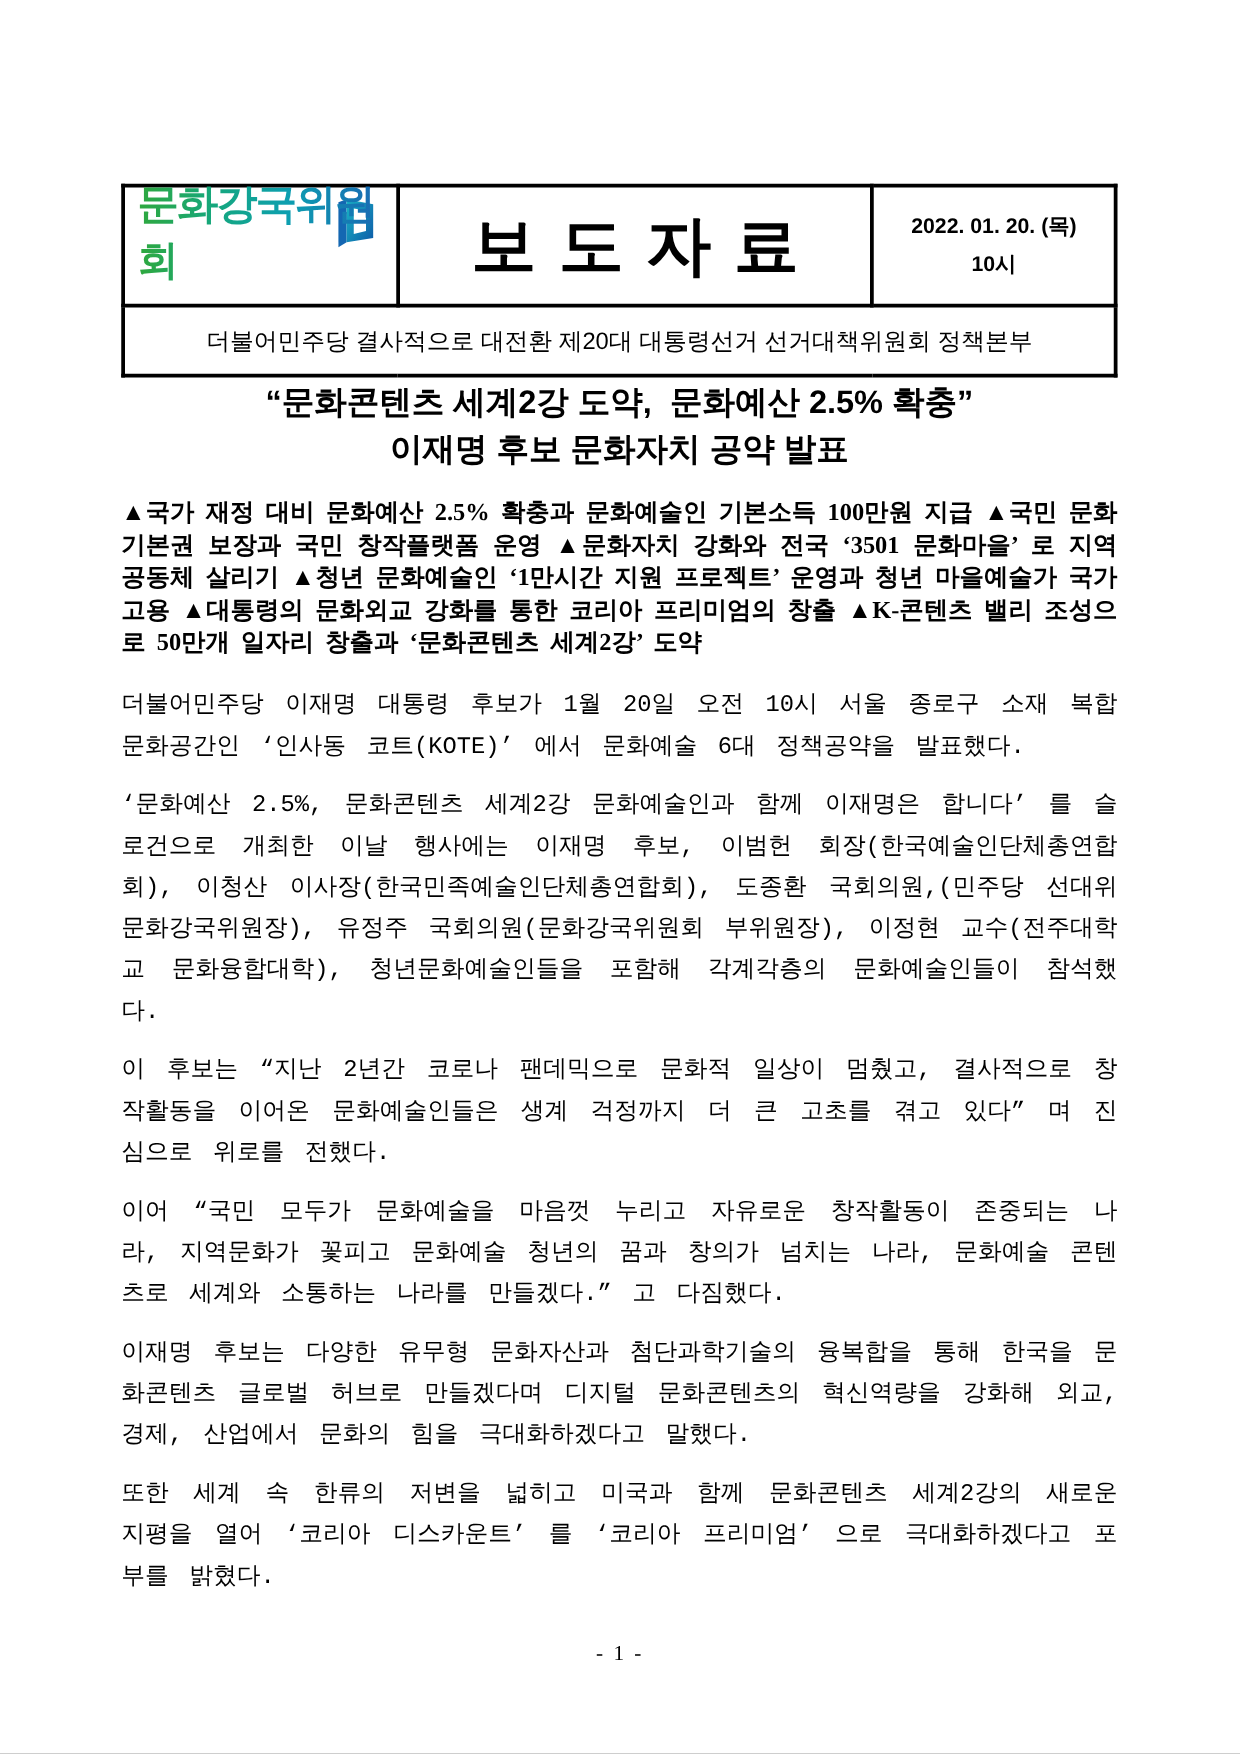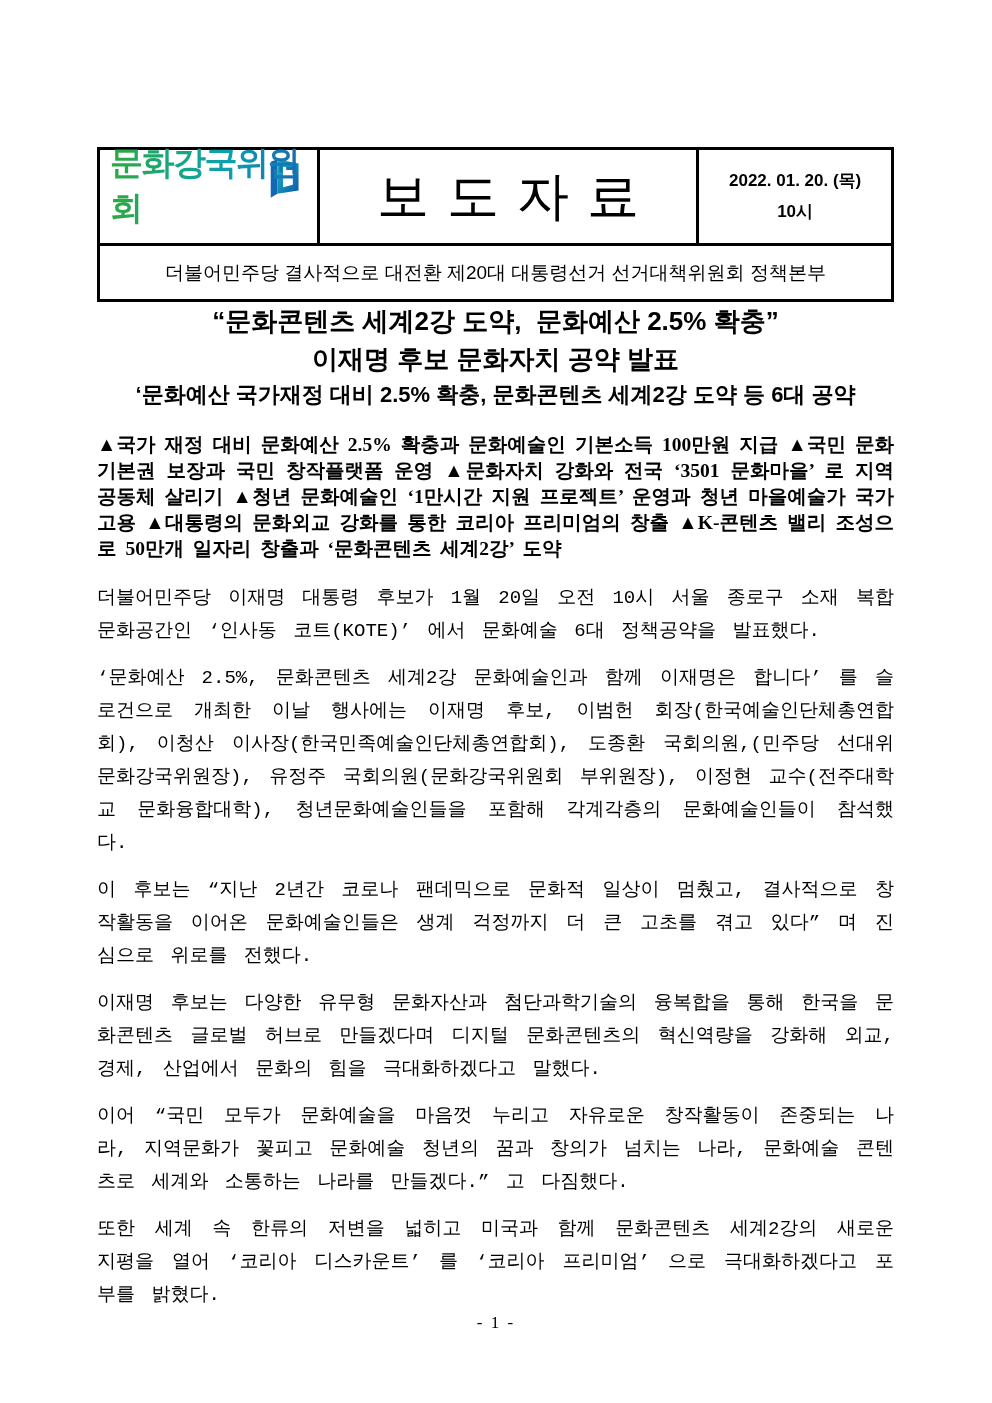--- a/index.html
+++ b/index.html
@@ -59,21 +59,21 @@
     position: absolute;
     top: 8px;
     right: 16px;
     width: 36px;
     height: 42px;
   }
 
   .doctype-cell-inner { text-align: center; }
   .doctype-text {
     font-family: "Liberation Sans", "DejaVu Sans", sans-serif;
-    font-weight: 400;
+    font-weight: 700;
     font-size: 52px;
     letter-spacing: 18px;
     margin-right: -18px; 
     white-space: nowrap;
   }
 
   .date-cell-inner {
     text-align: center;
     font-family: "Liberation Sans", "DejaVu Sans", sans-serif;
     font-weight: 700;
@@ -174,29 +174,28 @@
       </tr>
       <tr>
         <td class="org-cell" colspan="3">더불어민주당 결사적으로 대전환 제20대 대통령선거 선거대책위원회 정책본부</td>
       </tr>
     </tbody>
       </table>
 
     <div class="title-block">
       <div class="title-line1">“문화콘텐츠 세계2강 도약,  문화예산 2.5% 확충”</div>
       <div class="title-line2">이재명 후보 문화자치 공약 발표</div>
-      <div class="title-line3">‘문화예산 국가재정 대비 2.5% 확충, 문화콘텐츠 세계2강 도약 등 6대 공약</div>
     </div>
 
     <div class="summary">▲국가 재정 대비 문화예산 2.5% 확충과 문화예술인 기본소득 100만원 지급 ▲국민 문화기본권 보장과 국민 창작플랫폼 운영 ▲문화자치 강화와 전국 ‘3501 문화마을’ 로 지역 공동체 살리기 ▲청년 문화예술인 ‘1만시간 지원 프로젝트’ 운영과 청년 마을예술가 국가 고용 ▲대통령의 문화외교 강화를 통한 코리아 프리미엄의 창출 ▲K-콘텐츠 밸리 조성으로 50만개 일자리 창출과 ‘문화콘텐츠 세계2강’ 도약</div>
 
     <div class="body-text">
       <p>더불어민주당 이재명 대통령 후보가 1월 20일 오전 10시 서울 종로구 소재 복합문화공간인 ‘인사동 코트(KOTE)’ 에서 문화예술 6대 정책공약을 발표했다.</p>
       <p>‘문화예산 2.5%, 문화콘텐츠 세계2강 문화예술인과 함께 이재명은 합니다’ 를 슬로건으로 개최한 이날 행사에는 이재명 후보, 이범헌 회장(한국예술인단체총연합회), 이청산 이사장(한국민족예술인단체총연합회), 도종환 국회의원,(민주당 선대위 문화강국위원장), 유정주 국회의원(문화강국위원회 부위원장), 이정현 교수(전주대학교 문화융합대학), 청년문화예술인들을 포함해 각계각층의 문화예술인들이 참석했다.</p>
       <p>이 후보는 “지난 2년간 코로나 팬데믹으로 문화적 일상이 멈췄고, 결사적으로 창작활동을 이어온 문화예술인들은 생계 걱정까지 더 큰 고초를 겪고 있다” 며 진심으로 위로를 전했다.</p>
+      <p>이어 “국민 모두가 문화예술을 마음껏 누리고 자유로운 창작활동이 존중되는 나라, 지역문화가 꽃피고 문화예술 청년의 꿈과 창의가 넘치는 나라, 문화예술 콘텐츠로 세계와 소통하는 나라를 만들겠다.” 고 다짐했다.</p>
       <p>이재명 후보는 다양한 유무형 문화자산과 첨단과학기술의 융복합을 통해 한국을 문화콘텐츠 글로벌 허브로 만들겠다며 디지털 문화콘텐츠의 혁신역량을 강화해 외교, 경제, 산업에서 문화의 힘을 극대화하겠다고 말했다.</p>
-      <p>이어 “국민 모두가 문화예술을 마음껏 누리고 자유로운 창작활동이 존중되는 나라, 지역문화가 꽃피고 문화예술 청년의 꿈과 창의가 넘치는 나라, 문화예술 콘텐츠로 세계와 소통하는 나라를 만들겠다.” 고 다짐했다.</p>
       <p>또한 세계 속 한류의 저변을 넓히고 미국과 함께 문화콘텐츠 세계2강의 새로운 지평을 열어 ‘코리아 디스카운트’ 를 ‘코리아 프리미엄’ 으로 극대화하겠다고 포부를 밝혔다.</p>
     </div>
   </div>
 
   <div class="page-number">- 1 -</div>
 </div>
 
 </body></html>

